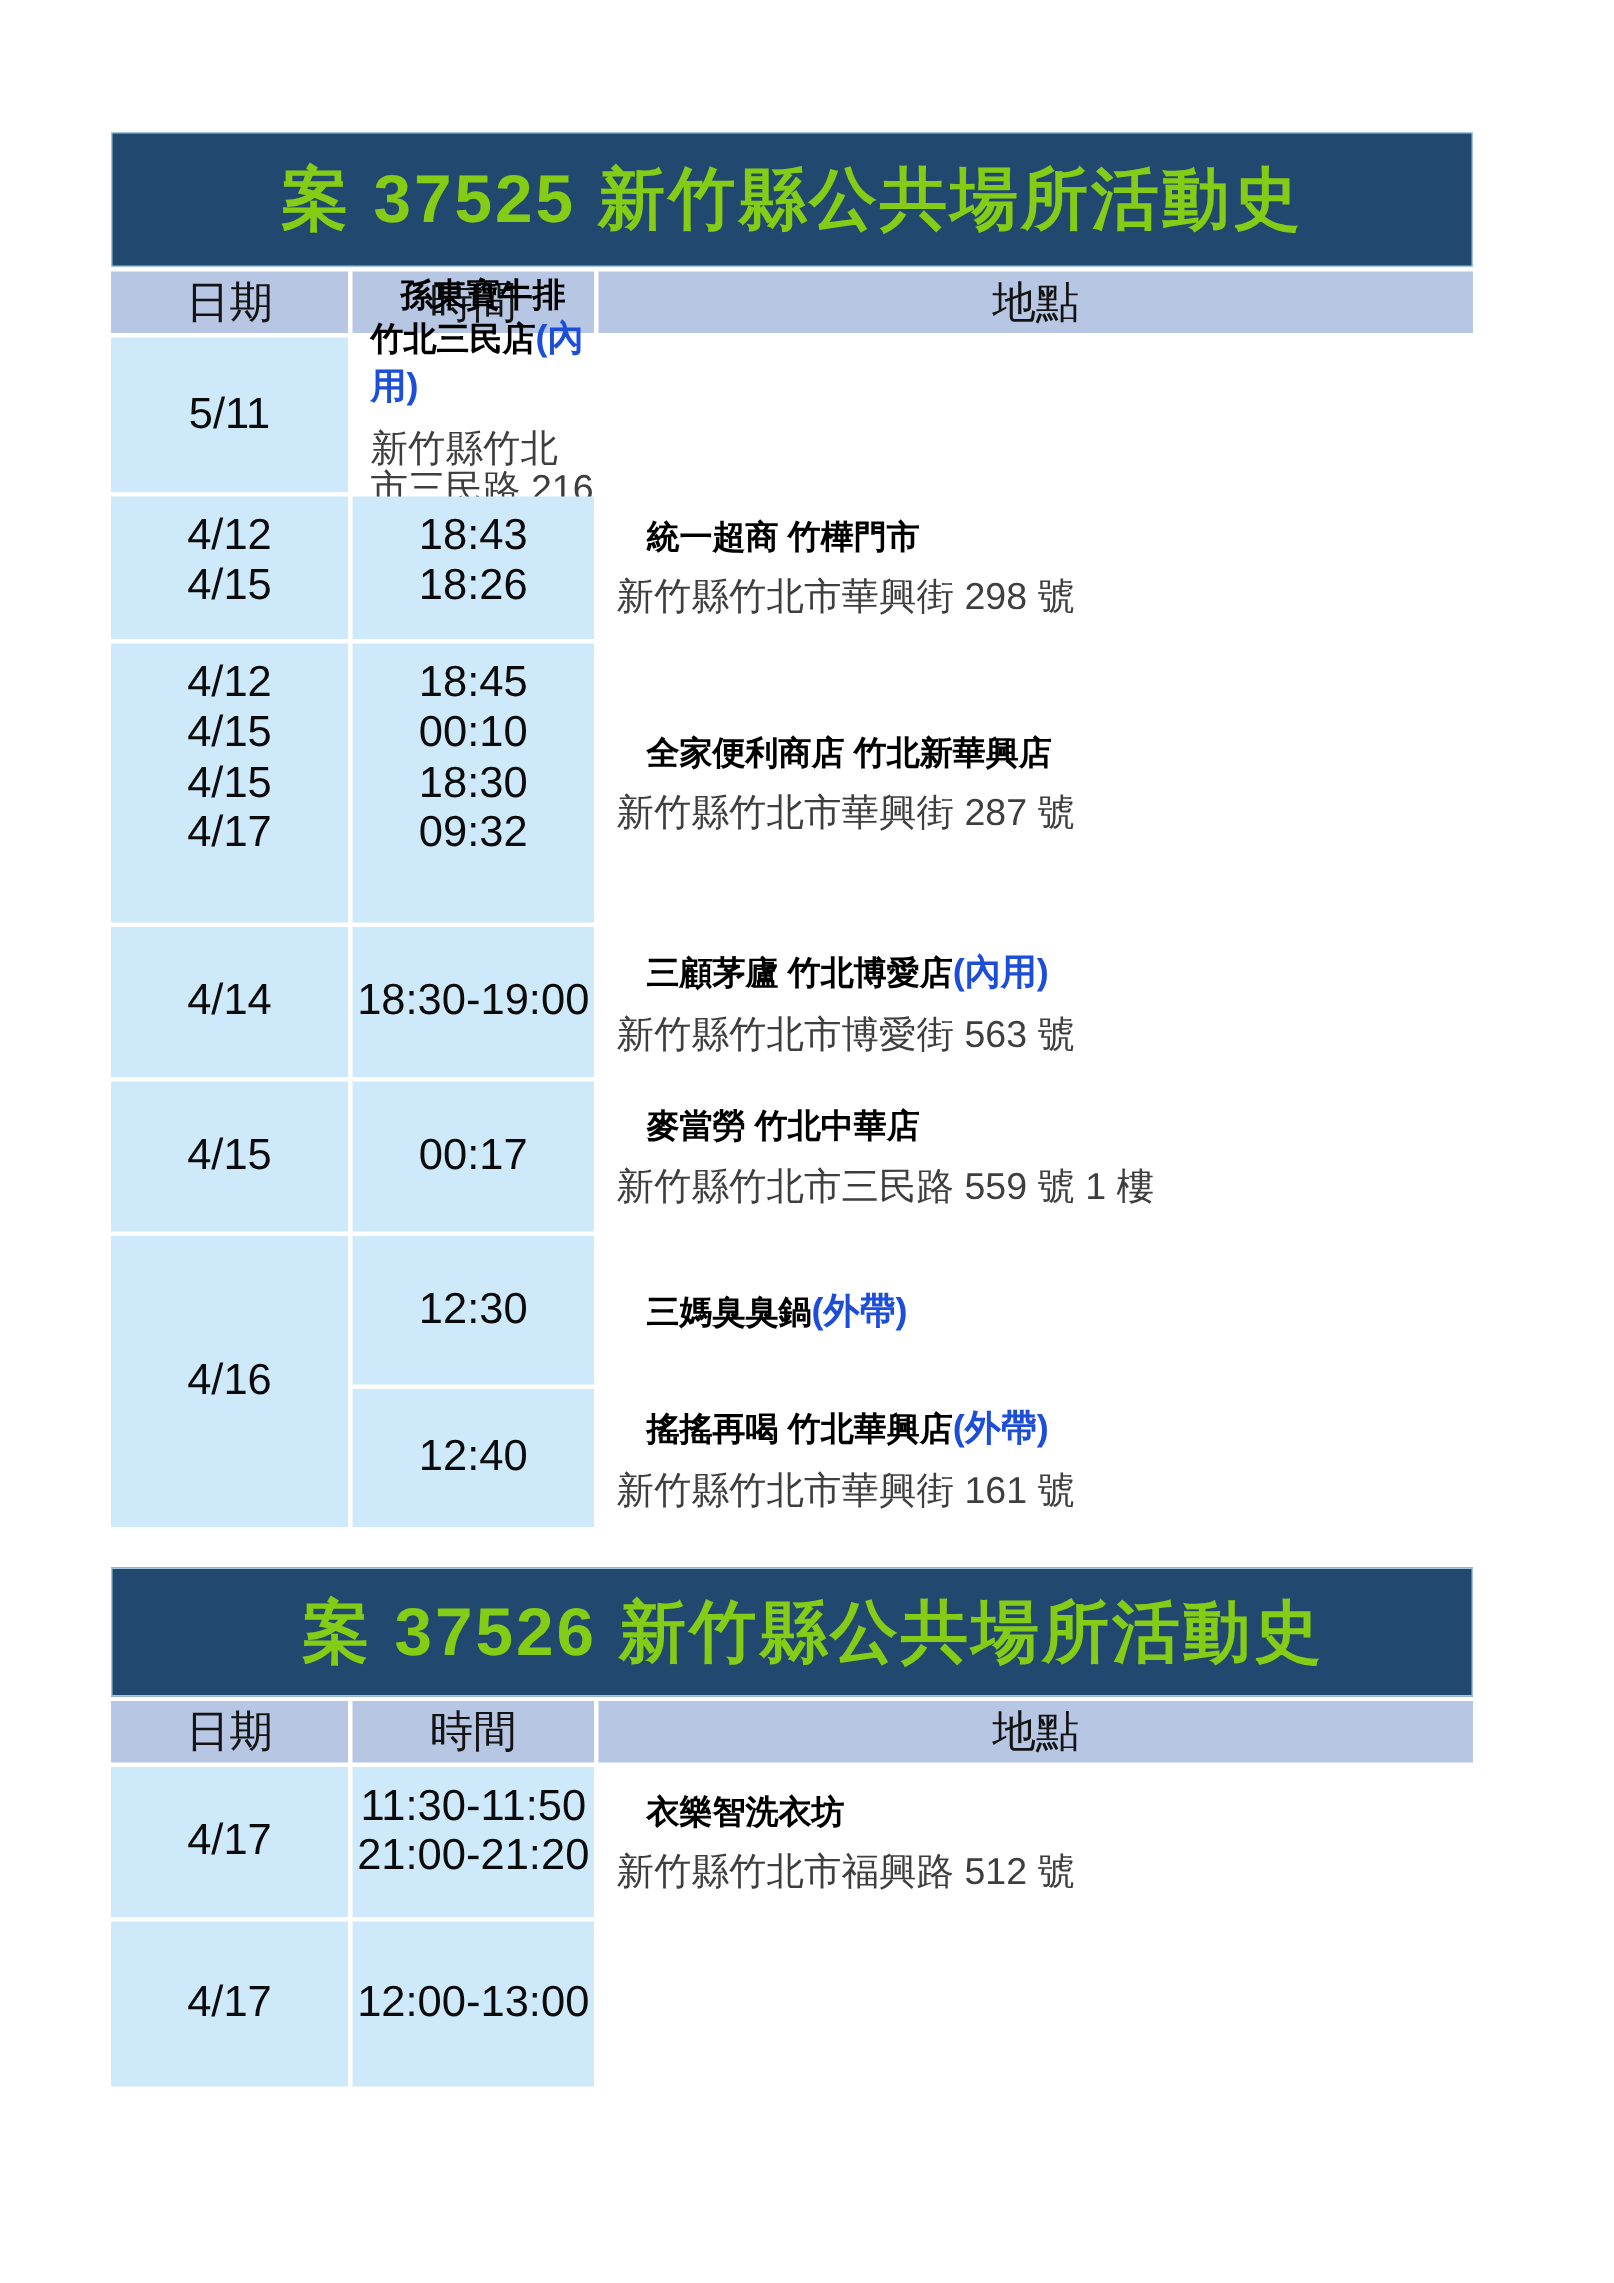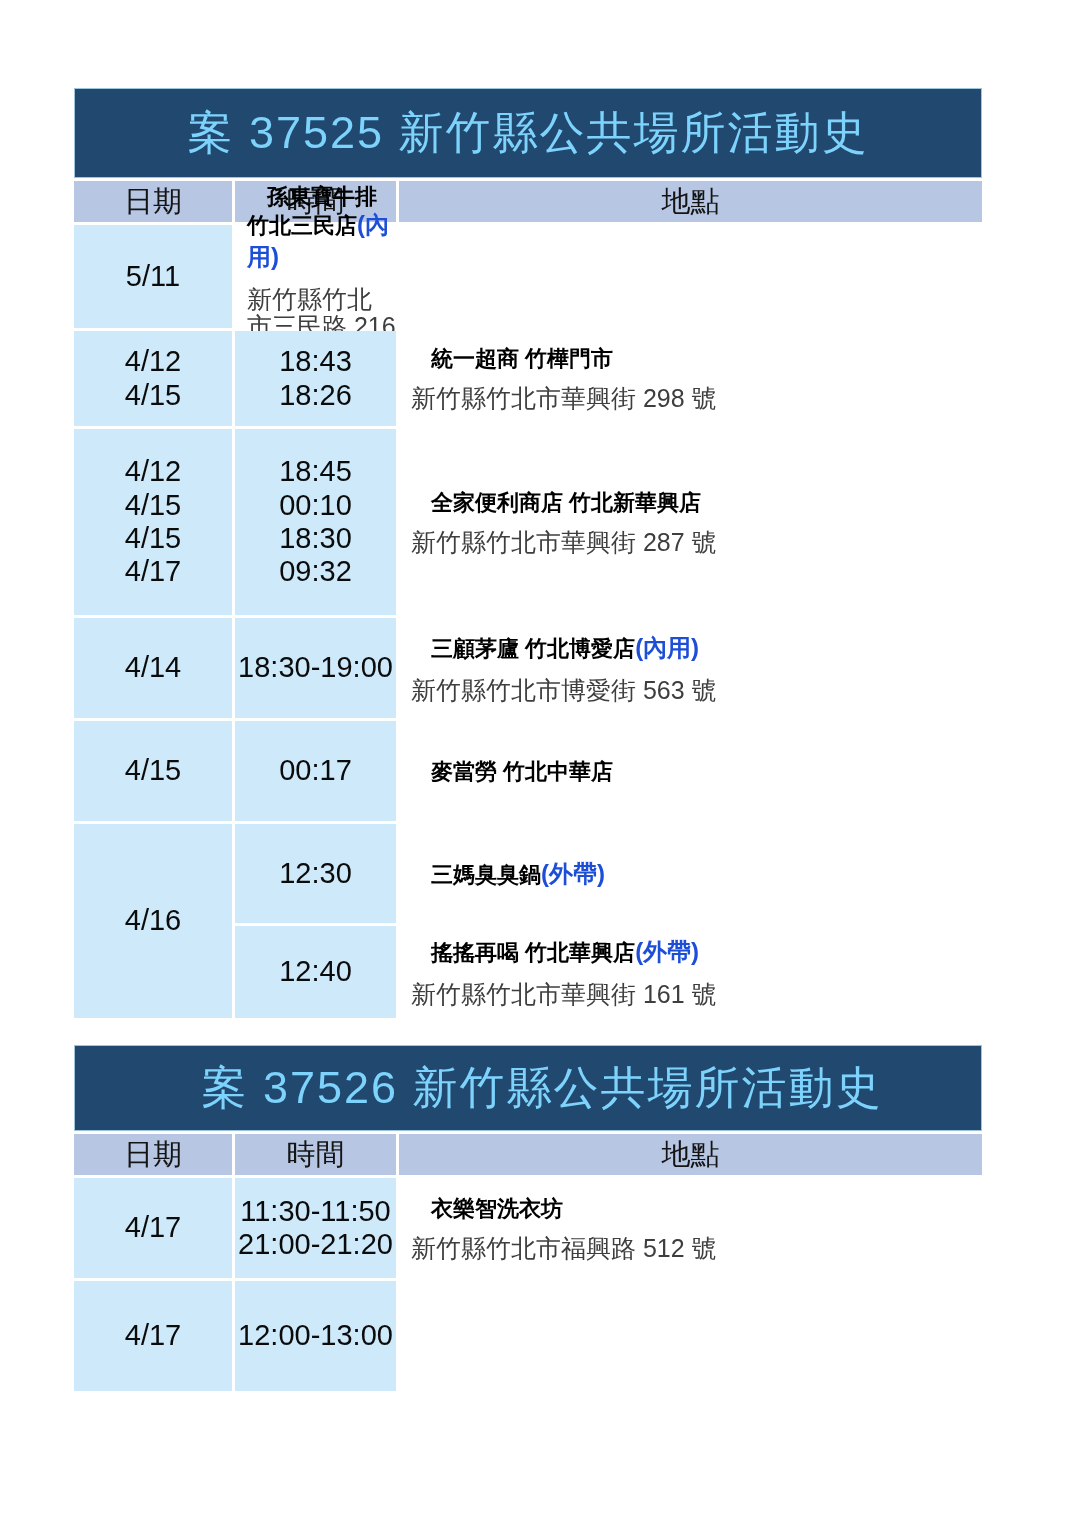--- a/index.html
+++ b/index.html
@@ -10,23 +10,23 @@
     font-family: "Liberation Sans", sans-serif;
     overflow: hidden;
   }
   .table-block { width: 908px; margin-left: 74px; }
   .table-block.t1 { margin-top: 88px; }
   .table-block.t2 { margin-top: 27px; }
 
   .title-bar {
     height: 90px;
     background: #21496F;
-    color: #7dd3fc;
+    color: #84cc16;
     display: flex; align-items: center; justify-content: center;
-    font-size: 45px; font-weight: normal; letter-spacing: 2px;
+    font-size: 45px; font-weight: bold; letter-spacing: 2px;
     border: 1px solid #9fc4dd;
   }
   .t2 .title-bar { height: 86px; padding-left: 28px; }
 
   .head-row {
     display: grid;
     grid-template-columns: 158px 161px 1fr;
     gap: 3px;
     margin-top: 3px;
   }
@@ -46,21 +46,21 @@
   .t1 .body-grid { grid-template-rows: 103px 95px 186px 100px 100px 99px 92px; }
   .t2 .body-grid { grid-template-rows: 100px 110px; }
 
   .dt-cell {
     background: #CDE9FA;
     display: flex; flex-direction: column;
     justify-content: center; align-items: center;
     font-size: 29px; color: #0b0b0b;
     line-height: 1.15;
   }
-  .dt-cell.multi { justify-content: center; padding: 10px 0; }
+  .dt-cell.multi { justify-content: flex-start; padding: 10px 0; }
 
   .place-cell {
     background: #ffffff;
     display: flex; flex-direction: column;
     justify-content: center; align-items: flex-start;
     padding-left: 12px; gap: 13px;
   }
   .place-name { font-size: 22px; font-weight: bold; color: #000000; line-height: 1.1; margin-left: 20px; }
   .place-tag  { font-size: 24px; font-weight: bold; color: #1d4ed8; }
   .place-addr { font-size: 25px; color: #3E3E3E; line-height: 1.1; }
@@ -129,20 +129,21 @@
     </div>
 
     <div class="dt-cell" style="grid-row:5">
       <span>4/15</span>
     </div>
     <div class="dt-cell" style="grid-row:5">
       <span>00:17</span>
     </div>
     <div class="place-cell" style="grid-row:5">
       <div><span class="place-name">麥當勞  竹北中華店</span><span class="place-tag"></span></div>
+      <div class="place-addr">新竹縣竹北市三民路 559 號 1 樓</div>
     </div>
 
     <div class="dt-cell" style="grid-row:6 / span 2; grid-column:1">
       <span>4/16</span>
     </div>
     <div class="dt-cell" style="grid-row:6; grid-column:2">
       <span>12:30</span>
     </div>
     <div class="place-cell" style="grid-row:6; grid-column:3">
       <div><span class="place-name">三媽臭臭鍋</span><span class="place-tag">(外帶)</span></div>

